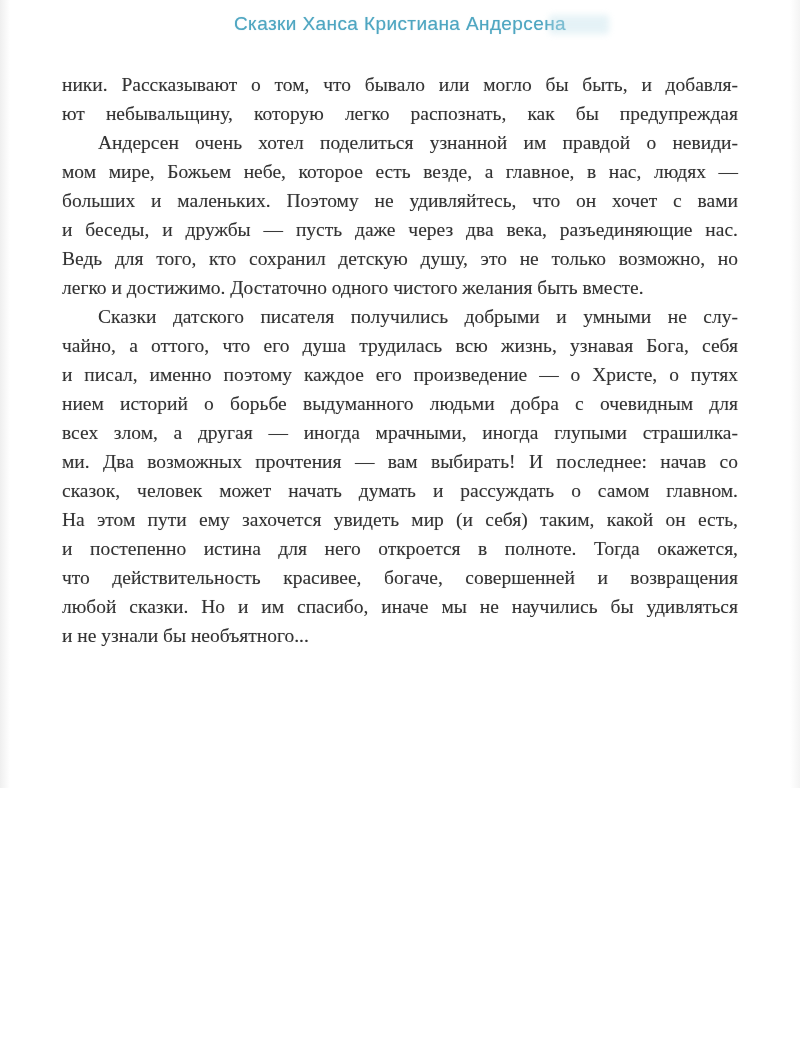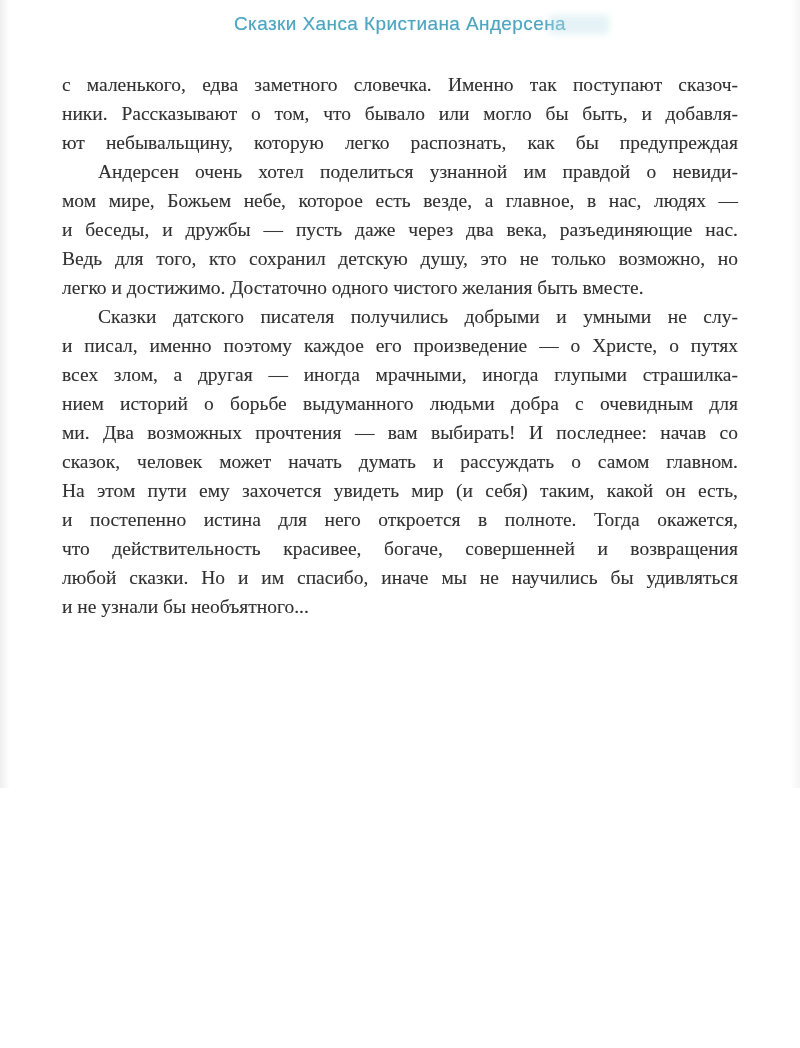--- a/index.html
+++ b/index.html
@@ -54,32 +54,33 @@
 <body>
 
 <div class="page">
 
   <div class="header">
     <span class="running-title">Сказки Ханса Кристиана Андерсена</span>
   </div>
   <div class="header-artifact"></div>
 
   <div class="body-text">
-      <div class="line">с маленького, едва заметного словечка. Именно так поступают сказоч-</div>
       <div class="line">ники. Рассказывают о том, что бывало или могло бы быть, и добавля-</div>
       <div class="line">ют небывальщину, которую легко распознать, как бы предупреждая</div>
       <div class="line indent">Андерсен очень хотел поделиться узнанной им правдой о невиди-</div>
       <div class="line">мом мире, Божьем небе, которое есть везде, а главное, в нас, людях —</div>
+      <div class="line">больших и маленьких. Поэтому не удивляйтесь, что он хочет с вами</div>
       <div class="line">и беседы, и дружбы — пусть даже через два века, разъединяющие нас.</div>
       <div class="line">Ведь для того, кто сохранил детскую душу, это не только возможно, но</div>
       <div class="line para-end">легко и достижимо. Достаточно одного чистого желания быть вместе.</div>
       <div class="line indent">Сказки датского писателя получились добрыми и умными не слу-</div>
+      <div class="line">чайно, а оттого, что его душа трудилась всю жизнь, узнавая Бога, себя</div>
       <div class="line">и писал, именно поэтому каждое его произведение — о Христе, о путях</div>
+      <div class="line">нием историй о борьбе выдуманного людьми добра с очевидным для</div>
       <div class="line">всех злом, а другая — иногда мрачными, иногда глупыми страшилка-</div>
-      <div class="line">нием историй о борьбе выдуманного людьми добра с очевидным для</div>
       <div class="line">ми. Два возможных прочтения — вам выбирать! И последнее: начав со</div>
       <div class="line">сказок, человек может начать думать и рассуждать о самом главном.</div>
       <div class="line">На этом пути ему захочется увидеть мир (и себя) таким, какой он есть,</div>
       <div class="line">и постепенно истина для него откроется в полноте. Тогда окажется,</div>
       <div class="line">что действительность красивее, богаче, совершенней и возвращения</div>
       <div class="line">любой сказки. Но и им спасибо, иначе мы не научились бы удивляться</div>
       <div class="line para-end">и не узнали бы необъятного...</div>
     </div>
 
   <div class="illustration">

